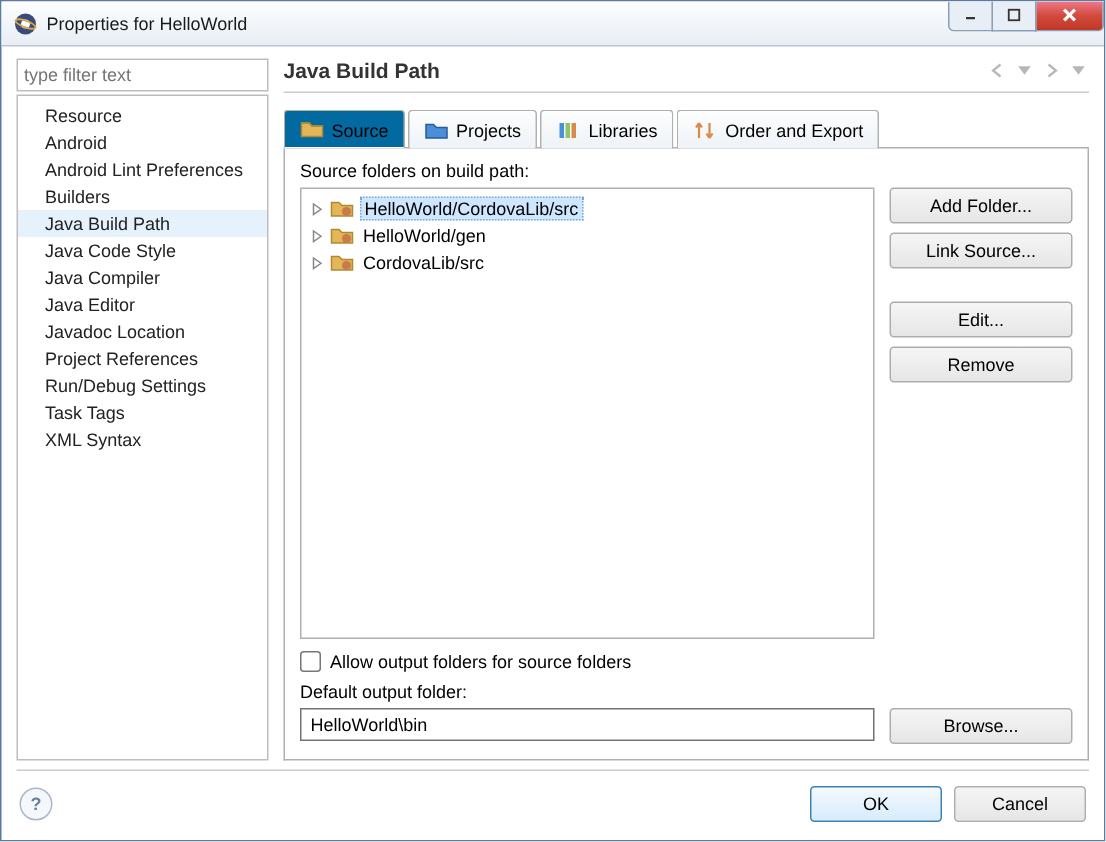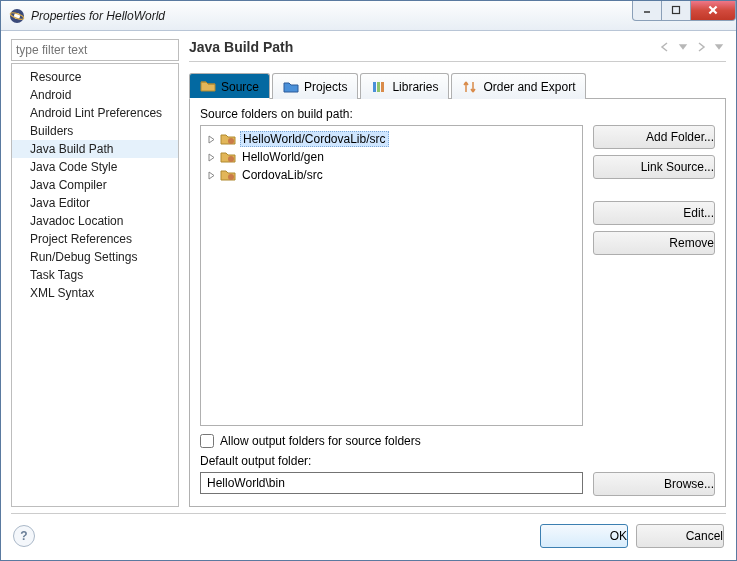--- a/index.html
+++ b/index.html
@@ -2,21 +2,21 @@
 <html><head>
 <meta charset="utf-8">
 <style>
 * { box-sizing: border-box; margin: 0; padding: 0; font-family: "Segoe UI", Tahoma, sans-serif; font-size: 12px; }
 body { background: #fff; width: 737px; height: 561px; overflow: hidden; }
 
 .window { width: 737px; height: 561px; border: 1px solid #5a7aa0; background: #fff; display: flex; flex-direction: column; }
 
 .titlebar { height: 30px; background: linear-gradient(#fdfefe, #e8eef5); display: flex; align-items: center; padding: 0 0 0 8px; border-bottom: 1px solid #b8c5d6; }
 .titlebar .app-icon { width: 16px; height: 16px; margin-right: 6px; }
-.titlebar .title { flex: 1; color: #1a1a1a; font-style: italic; }
+.titlebar .title { flex: 1; color: #1a1a1a; }
 .titlebar .win-btns { display: flex; height: 20px; margin-top: -10px; }
 .titlebar .win-btn { width: 30px; height: 20px; border: 1px solid #8a9fb8; border-top: none; margin-left: -1px; display: flex; align-items: center; justify-content: center; background: #e8eef5; color: #333; font-size: 11px; }
 .titlebar .win-btn.close { background: linear-gradient(#e78 0%, #d24a3d 50%, #c13828 100%); color: #fff; width: 46px; border-radius: 0 0 4px 0; }
 .titlebar .win-btn:first-child { border-radius: 0 0 0 4px; }
 
 .body-area { flex: 1; display: flex; padding: 8px 10px 0 10px; gap: 10px; min-height: 0; }
 
 .nav { width: 168px; display: flex; flex-direction: column; }
 .filter { width: 100%; height: 22px; border: 1px solid #bdbdbd; padding: 2px 4px; color: #888; margin-bottom: 2px; }
 .tree { flex: 1; border: 1px solid #bdbdbd; background: #fff; padding: 4px 0; overflow: hidden; }
@@ -37,21 +37,21 @@
 .src-label { margin-bottom: 4px; }
 .src-row { display: flex; gap: 10px; flex: 1; min-height: 0; }
 .src-tree { flex: 1; border: 1px solid #b0b0b0; background: #fff; padding: 4px; }
 .src-item { display: flex; align-items: center; gap: 4px; padding: 1px 2px; }
 .src-item.selected .src-text { background: #cfe6ff; border: 1px dotted #7aa7d8; padding: 0 2px; }
 .src-text { padding: 0 2px; }
 .expander { width: 9px; height: 9px; display: inline-block; }
 .folder-icon { width: 16px; height: 16px; }
 
 .btn-col { width: 122px; display: flex; flex-direction: column; gap: 6px; }
-.btn { height: 24px; border: 1px solid #adadad; background: linear-gradient(#f5f5f5, #e6e6e6); border-radius: 3px; cursor: default; text-align: right; }
+.btn { height: 24px; border: 1px solid #adadad; background: linear-gradient(#f5f5f5, #e6e6e6); border-radius: 3px; cursor: default; text-align: center; }
 .btn.primary { border: 1px solid #3c7fb1; background: linear-gradient(#f4f9fe, #d7ecfc); }
 .spacer { height: 10px; }
 
 .chk-row { display: flex; align-items: flex-end; gap: 6px; margin-top: 8px; }
 .chk-row input { width: 14px; height: 14px; }
 
 .out-label { margin-top: 6px; margin-bottom: 4px; }
 .out-row { display: flex; gap: 10px; }
 .out-row input { flex: 1; height: 22px; border: 1px solid #737373; padding: 2px 6px; }
 

